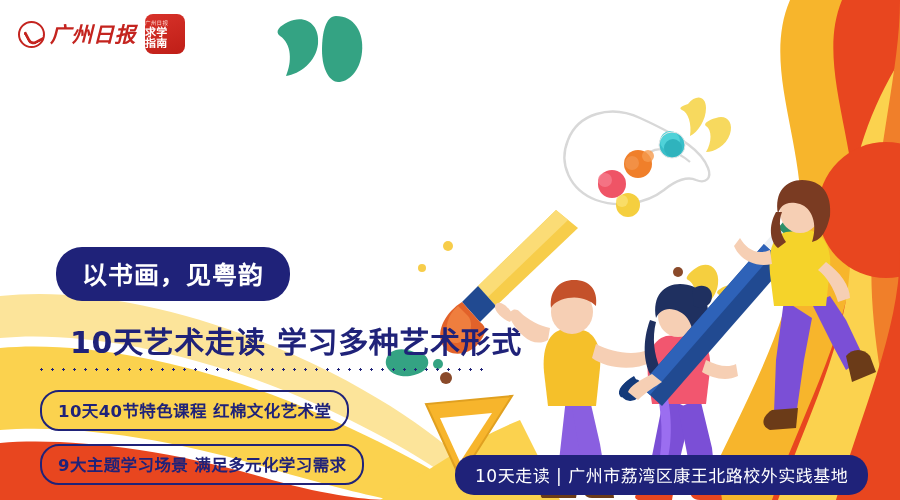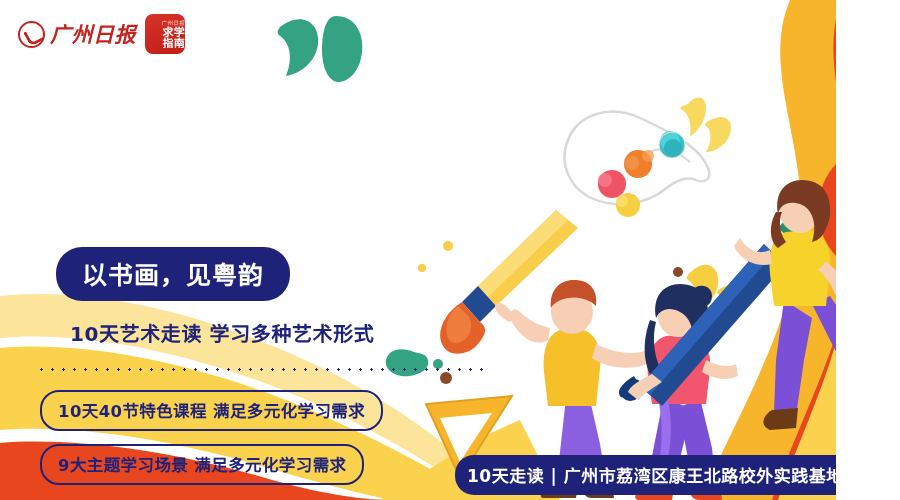--- a/index.html
+++ b/index.html
@@ -2,21 +2,21 @@
 <html lang="zh-CN"><head>
 <meta charset="utf-8">
 <title>粤韵系列 红棉文化艺术堂</title>
 <style>
   * { margin:0; padding:0; box-sizing:border-box; }
   html,body { width:900px; height:500px; overflow:hidden; background:#ffffff; }
   body { font-family:"Liberation Sans","DejaVu Sans",sans-serif; }
 
   .poster {
     position:relative;
-    width:836px; height:500px;
+    width:900px; height:500px;
     background:#ffffff;
     overflow:hidden;
   }
 
   
   .bg-layer { position:absolute; inset:0; pointer-events:none; }
   .bg-svg { position:absolute; top:0; left:0; width:900px; height:500px; }
 
   
   .logo-row {
@@ -45,21 +45,21 @@
     font-weight:700; font-size:21px; color:#c4241f;
     letter-spacing:0.5px; line-height:1;
     font-style:italic;
     white-space:nowrap;
   }
   .logo-badge {
     width:40px; height:40px;
     background:linear-gradient(160deg,#d8322a 0%,#bf1e17 100%);
     border-radius:8px;
     display:flex; flex-direction:column;
-    align-items:flex-end; justify-content:center;
+    align-items:flex-start; justify-content:center;
     padding-top:2px;
   }
   .logo-badge-top {
     font-size:5.5px; color:#ffd9d2; line-height:1;
     letter-spacing:0.3px; margin-bottom:1px;
   }
   .logo-badge-main {
     font-size:11px; color:#ffffff; font-weight:700;
     line-height:1.02; text-align:center;
     font-family:"DejaVu Sans","Liberation Sans",sans-serif;
@@ -92,21 +92,21 @@
     letter-spacing:1px;
     line-height:1.1;
     white-space:nowrap;
     font-family:"DejaVu Sans","Liberation Sans",sans-serif;
   }
 
   
   .subheading {
     position:absolute; left:70px; top:318px; z-index:35;
     color:#1f2279;
-    font-size:20px; font-weight:700;
+    font-size:30px; font-weight:700;
     letter-spacing:0.6px;
     white-space:nowrap;
     font-family:"DejaVu Sans","Liberation Sans",sans-serif;
   }
 
   
   .dotted-divider {
     position:absolute; left:36px; top:368px;
     width:448px; height:3px; z-index:35;
     background-image:radial-gradient(circle, #1f2279 1.3px, transparent 1.4px);
@@ -129,22 +129,22 @@
   }
   .feature-pill.p1 { left:40px; top:390px; }
   .feature-pill.p2 { left:40px; top:444px; }
 
   
   .bottom-banner {
     position:absolute; left:455px; top:455px; z-index:45;
     background:#1f2279;
     color:#ffffff;
     border-radius:19px;
-    padding:7px 12px 8px;
-    font-size:17px; font-weight:700;
+    padding:7px 20px 8px;
+    font-size:17px; font-weight:400;
     letter-spacing:0.5px;
     white-space:nowrap;
     font-family:"DejaVu Sans","Liberation Sans",sans-serif;
   }
 
   
   .illustration { position:absolute; inset:0; z-index:20; pointer-events:none; }
 </style>
 </head>
 <body>
@@ -298,18 +298,18 @@
     </div>
   </div>
 
 
   <div class="slogan-pill">以书画，见粤韵</div>
 
   <div class="subheading">10天艺术走读 学习多种艺术形式</div>
 
   <div class="dotted-divider"></div>
 
-  <div class="feature-pill p1">10天40节特色课程 满足多元化学习需求</div>
+  <div class="feature-pill p1">10天40节特色课程 红棉文化艺术堂</div>
   <div class="feature-pill p2">9大主题学习场景 满足多元化学习需求</div>
 
   <div class="bottom-banner">10天走读 | 广州市荔湾区康王北路校外实践基地</div>
 
 </div>
 
 </body></html>

